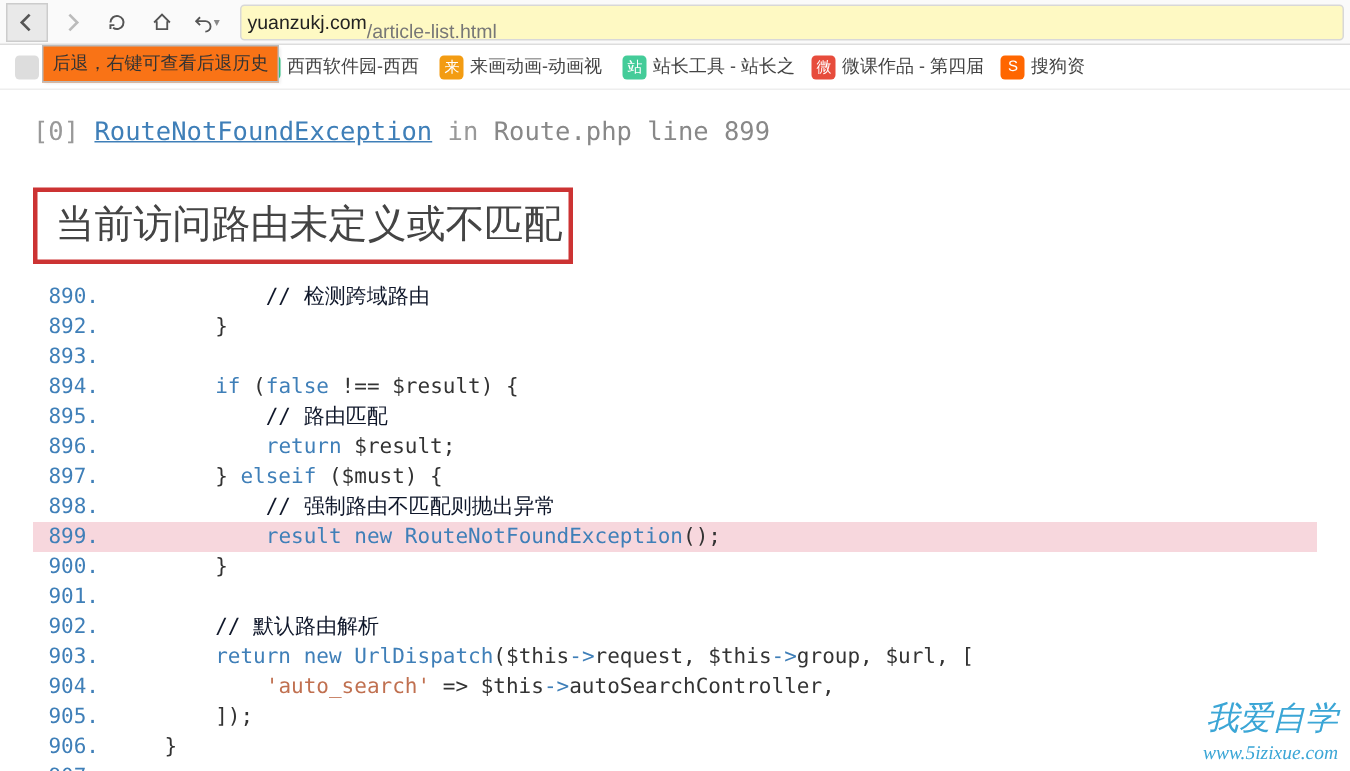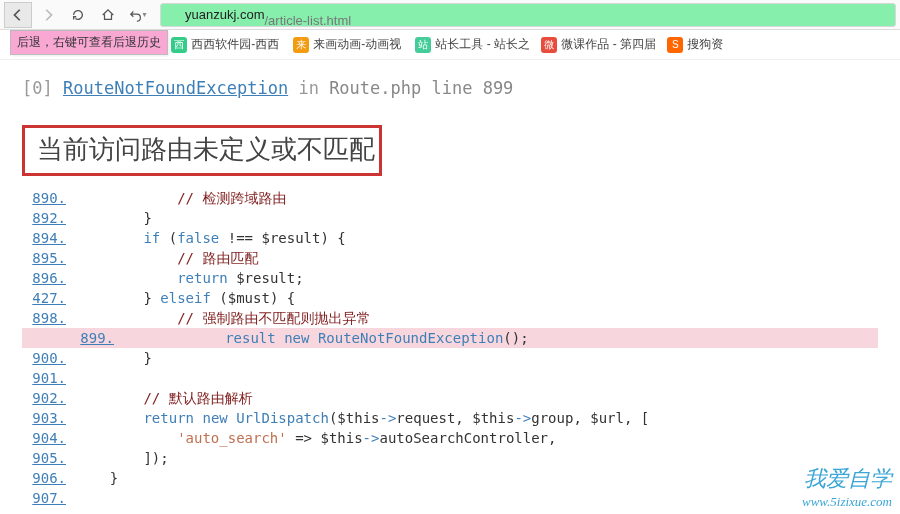--- a/index.html
+++ b/index.html
@@ -33,32 +33,32 @@
     border: 1px solid #ccc;
   }
   .nav-btn svg { width: 14px; height: 14px; }
   .url-box {
     flex: 1;
     height: 24px;
     border: 1px solid #d8d8d8;
     border-radius: 3px;
     display: flex;
     align-items: center;
-    padding: 0 24px;
+    padding: 0 4px;
     color: #666;
     margin-left: 6px;
-    background: #86efac;
+    background: #fef9c3;
   }
   .url-host { color: #222; }
   .url-path { color: #777; margin-top: 12px; }
   .tooltip {
     position: absolute;
     top: 30px;
-    left: 10px;
-    background: #f9a8d4;
+    left: 28px;
+    background: #f97316;
     border: 1px solid #bbb;
     padding: 3px 6px;
     font-size: 12px;
     color: #333;
     box-shadow: 1px 1px 2px rgba(0,0,0,.08);
     z-index: 10;
   }
   .bookmarks {
     height: 30px;
     display: flex;
@@ -114,30 +114,29 @@
     font-size: 14px;
     line-height: 20px;
   }
   .row { display: flex; }
   .ln {
     width: 54px;
     text-align: right;
     padding-right: 10px;
     color: #3f7fb8;
     flex-shrink: 0;
-    text-decoration: underline;
   }
   .src {
     white-space: pre;
     color: #333;
     flex: 1;
   }
   .row.hl .src, .row.hl .ln { background: #f7d7dd; }
-  .row.hl { background: #f7d7dd; padding-left: 48px; }
-  .cm { color: #7f1d1d; }
+  .row.hl { background: #f7d7dd; }
+  .cm { color: #0f172a; }
   .kw { color: #3f7fb8; }
   .var { color: #333; }
   .op { color: #3f7fb8; }
   .cls { color: #3f7fb8; }
   .str { color: #c07050; }
   .watermark {
     position: absolute;
     right: 8px;
     bottom: 4px;
     text-align: right;
@@ -230,33 +229,37 @@
   <div class="code" id="code">
       <div class="row">
         <div class="ln">890.</div>
         <div class="src"><span class="cm">            // 检测跨域路由</span></div>
       </div>
       <div class="row">
         <div class="ln">892.</div>
         <div class="src">        }</div>
       </div>
       <div class="row">
+        <div class="ln">893.</div>
+        <div class="src"></div>
+      </div>
+      <div class="row">
         <div class="ln">894.</div>
         <div class="src">        <span class="kw">if</span> (<span class="kw">false</span> !== <span class="var">$result</span>) {</div>
       </div>
       <div class="row">
         <div class="ln">895.</div>
         <div class="src"><span class="cm">            // 路由匹配</span></div>
       </div>
       <div class="row">
         <div class="ln">896.</div>
         <div class="src">            <span class="kw">return</span> <span class="var">$result</span>;</div>
       </div>
       <div class="row">
-        <div class="ln">427.</div>
+        <div class="ln">897.</div>
         <div class="src">        } <span class="kw">elseif</span> (<span class="var">$must</span>) {</div>
       </div>
       <div class="row">
         <div class="ln">898.</div>
         <div class="src"><span class="cm">            // 强制路由不匹配则抛出异常</span></div>
       </div>
       <div class="row hl">
         <div class="ln">899.</div>
         <div class="src">            <span class="kw">result</span> <span class="kw">new</span> <span class="cls">RouteNotFoundException</span>();</div>
       </div>

